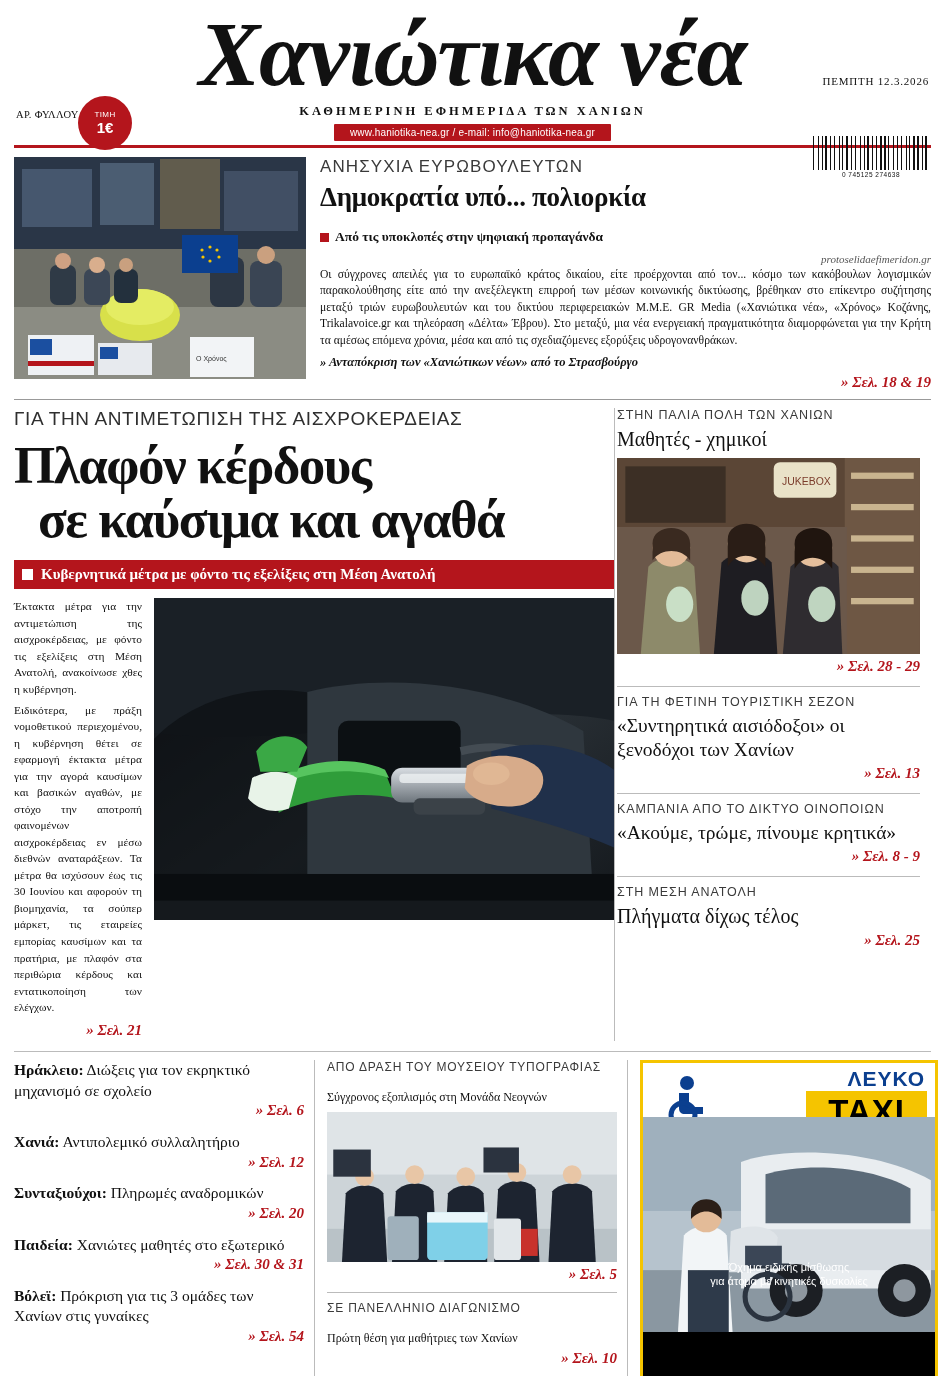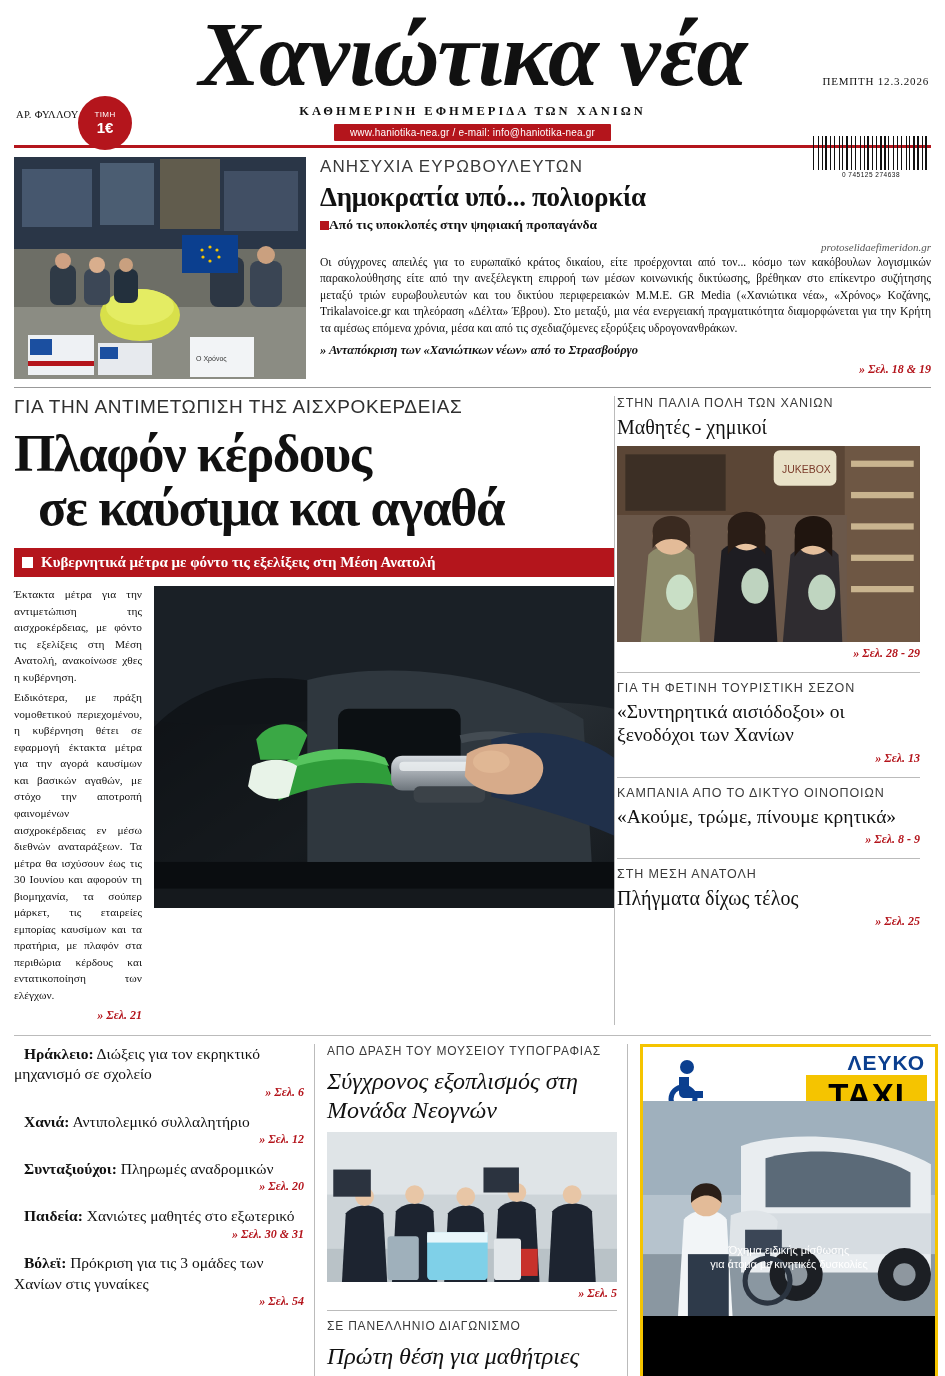--- a/index.html
+++ b/index.html
@@ -25,26 +25,26 @@
   .barcode .bars i{display:block;background:#111;height:100%;}
   .barcode .num{font-size:6.5px;font-family:"Liberation Sans",sans-serif;letter-spacing:.5px;margin-top:1px;text-align:center;}
   .red-rule{height:3px;background:#b4151c;margin-top:4px;}
 
   
   .top{display:flex;gap:14px;margin-top:9px;}
   .top-photo{width:292px;height:222px;position:relative;overflow:hidden;background:#2b3a4a;}
   .top-text{flex:1;}
   .kicker{font-family:"Liberation Sans",sans-serif;font-size:17px;letter-spacing:1.1px;color:#3a3a3a;}
   .hl-2{font-weight:bold;font-size:27px;margin:5px 0 2px;letter-spacing:-.3px;}
-  .sub-red{display:flex;align-items:center;font-weight:bold;font-size:13.5px;margin-top:4px;}
+  .sub-red{display:flex;align-items:center;gap:6px;font-weight:bold;font-size:13.5px;margin-top:16px;}
   .sq{width:9px;height:9px;background:#b4151c;display:inline-block;}
   .site-note{text-align:right;font-style:italic;font-size:11px;color:#555;margin:8px 0 2px;}
   .body-just{font-size:11.6px;line-height:1.42;text-align:justify;}
   .arrowline{font-weight:bold;font-style:italic;font-size:12.5px;margin-top:6px;}
-  .pg{color:#b4151c;font-weight:bold;font-style:italic;font-size:12px;}
+  .pg{color:#b4151c;font-weight:bold;font-style:italic;font-size:15px;}
   .pg-right{text-align:right;margin-top:4px;}
   .hr-thin{height:1px;background:#999;margin:8px 0 0;}
 
   
   .grid{display:flex;margin-top:8px;}
   .col-left{width:600px;}
   .col-right{width:303px;border-left:1px solid #bbb;padding-left:2px;}
 
   .lead-kicker{font-family:"Liberation Sans",sans-serif;font-size:19px;letter-spacing:.6px;color:#2f2f2f;}
   .lead-h1{font-weight:bold;font-size:53px;line-height:1.02;letter-spacing:-1.5px;margin:8px 0 0;}
@@ -64,24 +64,24 @@
   .rb .t.q{font-size:19.5px;}
   .rphoto{width:100%;height:196px;margin-top:7px;position:relative;overflow:hidden;background:#4b3a2e;}
   .rule-r{height:1px;background:#bbb;margin:9px 0 8px;}
 
   
   .bottom{display:flex;gap:12px;margin-top:10px;border-top:1px solid #bbb;padding-top:8px;}
   .b1{width:290px;border-right:1px solid #bbb;padding-right:10px;}
   .b2{width:290px;border-right:1px solid #bbb;padding-right:10px;}
   .b3{width:290px;}
   .brief{font-size:15.5px;line-height:1.32;margin-bottom:11px;}
-  .brief b{font-weight:bold;margin-left:10px;}
+  .brief b{font-weight:bold;}
   .brief .pgl{display:block;text-align:right;}
   .b2 .k{font-family:"Liberation Sans",sans-serif;font-size:12px;letter-spacing:.8px;color:#3a3a3a;}
-  .b2 .t{font-size:24px;line-height:1.22;margin-top:9px;font-style:italic;}
+  .b2 .t{font-size:12px;line-height:1.22;margin-top:16px;}
   .b2photo{width:100%;height:150px;margin-top:7px;position:relative;overflow:hidden;background:#cfd6da;}
 
   
   .ad{width:292px;height:365px;border:3px solid #f5c400;background:#000;position:relative;overflow:hidden;}
   .ad-top{background:#fff;height:54px;position:relative;}
   .ad-leyko{position:absolute;right:10px;top:4px;font-family:"Liberation Sans",sans-serif;font-weight:bold;font-size:21px;color:#0b3f8f;letter-spacing:1px;}
   .ad-taxi{position:absolute;right:8px;top:28px;background:#f5c400;color:#000;font-family:"Liberation Sans",sans-serif;font-weight:bold;font-size:33px;padding:2px 22px 4px;letter-spacing:1px;}
   .wheel-icon{position:absolute;left:18px;top:8px;width:52px;height:58px;}
   .ad-img{height:215px;position:relative;overflow:hidden;background:#8fa2b4;}
   .ad-cap{position:absolute;left:0;right:0;bottom:44px;text-align:center;color:#fff;font-family:"Liberation Sans",sans-serif;font-size:11px;line-height:1.3;}

